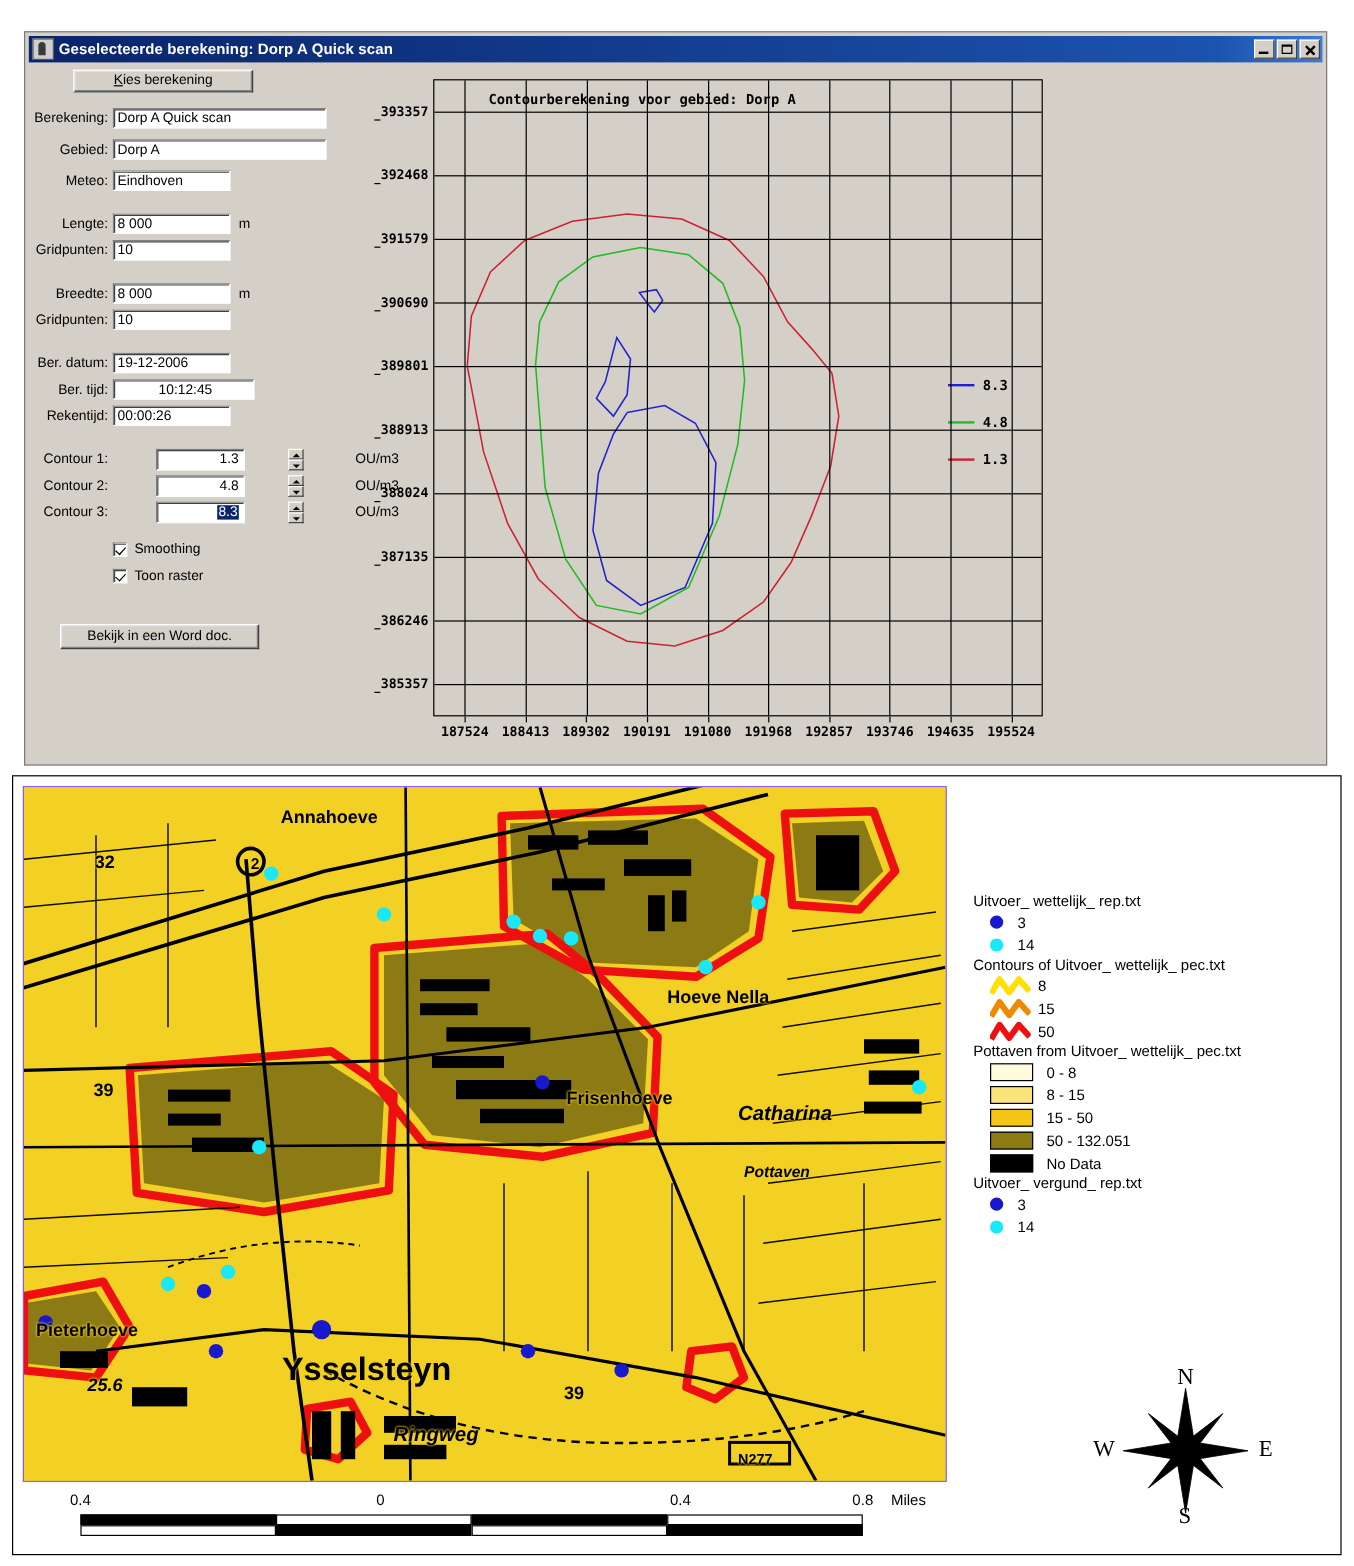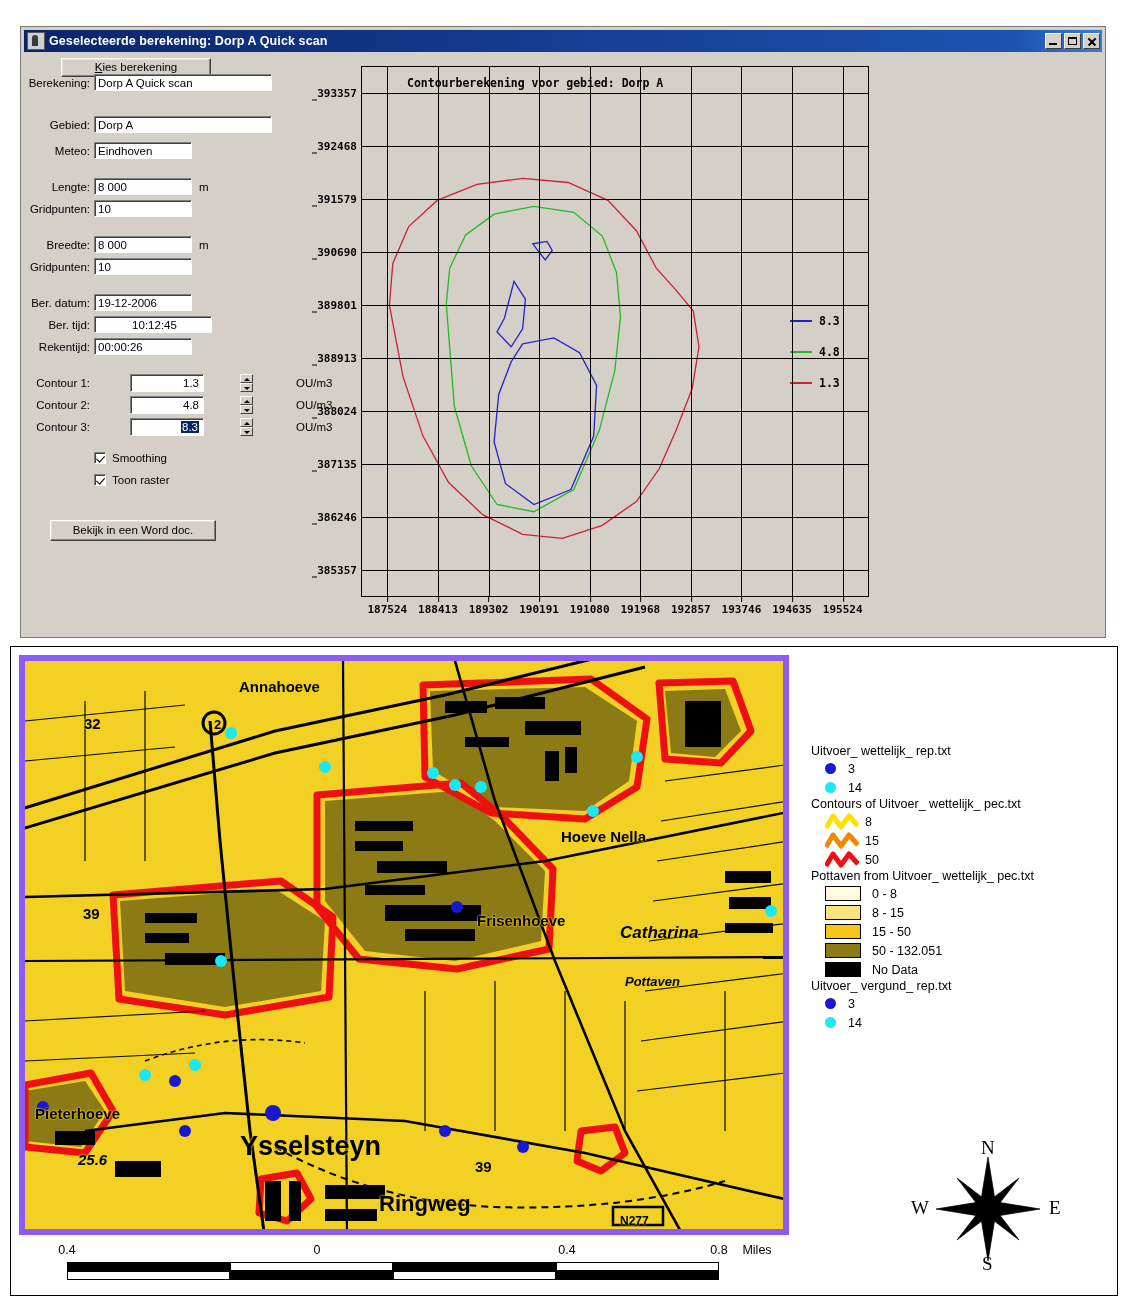--- a/index.html
+++ b/index.html
@@ -172,21 +172,21 @@
     font-size: 11.5px; font-weight: bold; color: #000; white-space: nowrap;
   }
 
   
   #map-section {
     position: absolute; left: 10px; top: 646px; width: 1108px; height: 650px;
     background: #ffffff; border: 1px solid #000; box-sizing: border-box;
   }
   #map-canvas {
     position: absolute; left: 8px; top: 8px; width: 770px; height: 580px;
-    border: 6px solid #8b5cf6; box-sizing: border-box; overflow: hidden;
+    border: 1px solid #8b5cf6; box-sizing: border-box; overflow: hidden;
     background: #f2d024;
   }
   #map-canvas svg { display: block; }
   .maplabel {
     position: absolute; font-family: "Liberation Sans", sans-serif;
     font-weight: bold; color: #000; white-space: nowrap;
     text-shadow: 0 0 2px #f2d024, 0 0 2px #f2d024;
   }
 
   
@@ -245,21 +245,21 @@
           </div>
       </div>
     </div>
 
     <div id="win-body">
 
       <div id="form-panel">
 
         <div class="btn3d" id="btn-kies"><span class="kb-u">K</span><span>ies berekening</span></div>
 
-        <div class="field-row" style="left:0px; top:20px;">
+        <div class="field-row" style="left:0px; top:36px;">
           <div class="fl">Berekening:</div>
           <div class="fi" style="width:178px;">Dorp A Quick scan</div>
         </div>
         <div class="field-row" style="left:0px; top:62px;">
           <div class="fl">Gebied:</div>
           <div class="fi" style="width:178px;">Dorp A</div>
         </div>
         <div class="field-row" style="left:0px; top:88px;">
           <div class="fl">Meteo:</div>
           <div class="fi" style="width:98px;">Eindhoven</div>
@@ -515,21 +515,21 @@
           <div class="maplabel" style="left: 189px; top: 56px; font-size: 13px;">2</div>
           <div class="maplabel" style="left: 536px; top: 167px; font-size: 15px;">Hoeve Nella</div>
           <div class="maplabel" style="left: 452px; top: 251px; font-size: 15px;">Frisenhoeve</div>
           <div class="maplabel" style="left: 58px; top: 244px; font-size: 15px;">39</div>
           <div class="maplabel" style="left: 595px; top: 262px; font-size: 17px; font-style: italic;">Catharina</div>
           <div class="maplabel" style="left: 600px; top: 313px; font-size: 13px; font-style: italic;">Pottaven</div>
           <div class="maplabel" style="left: 10px; top: 444px; font-size: 15px;">Pieterhoeve</div>
           <div class="maplabel" style="left: 53px; top: 490px; font-size: 15px; font-style: italic;">25.6</div>
           <div class="maplabel" style="left: 215px; top: 470px; font-size: 27px;">Ysselsteyn</div>
           <div class="maplabel" style="left: 450px; top: 497px; font-size: 15px;">39</div>
-          <div class="maplabel" style="left: 308px; top: 530px; font-size: 22px;  margin-left: 46px;">Ringweg</div>
+          <div class="maplabel" style="left: 308px; top: 530px; font-size: 17px; font-style: italic;">Ringweg</div>
           <div class="maplabel" style="left: 595px; top: 553px; font-size: 12px;">N277</div>
         </div>
     </div>
 
     <div id="map-legend">
         <div class="lg-head">Uitvoer_ wettelijk_ rep.txt</div>
         <div class="lg-item">
           <div class="dot" style="background: rgb(24, 24, 204);"></div>
           <div class="txt">3</div>
         </div>

